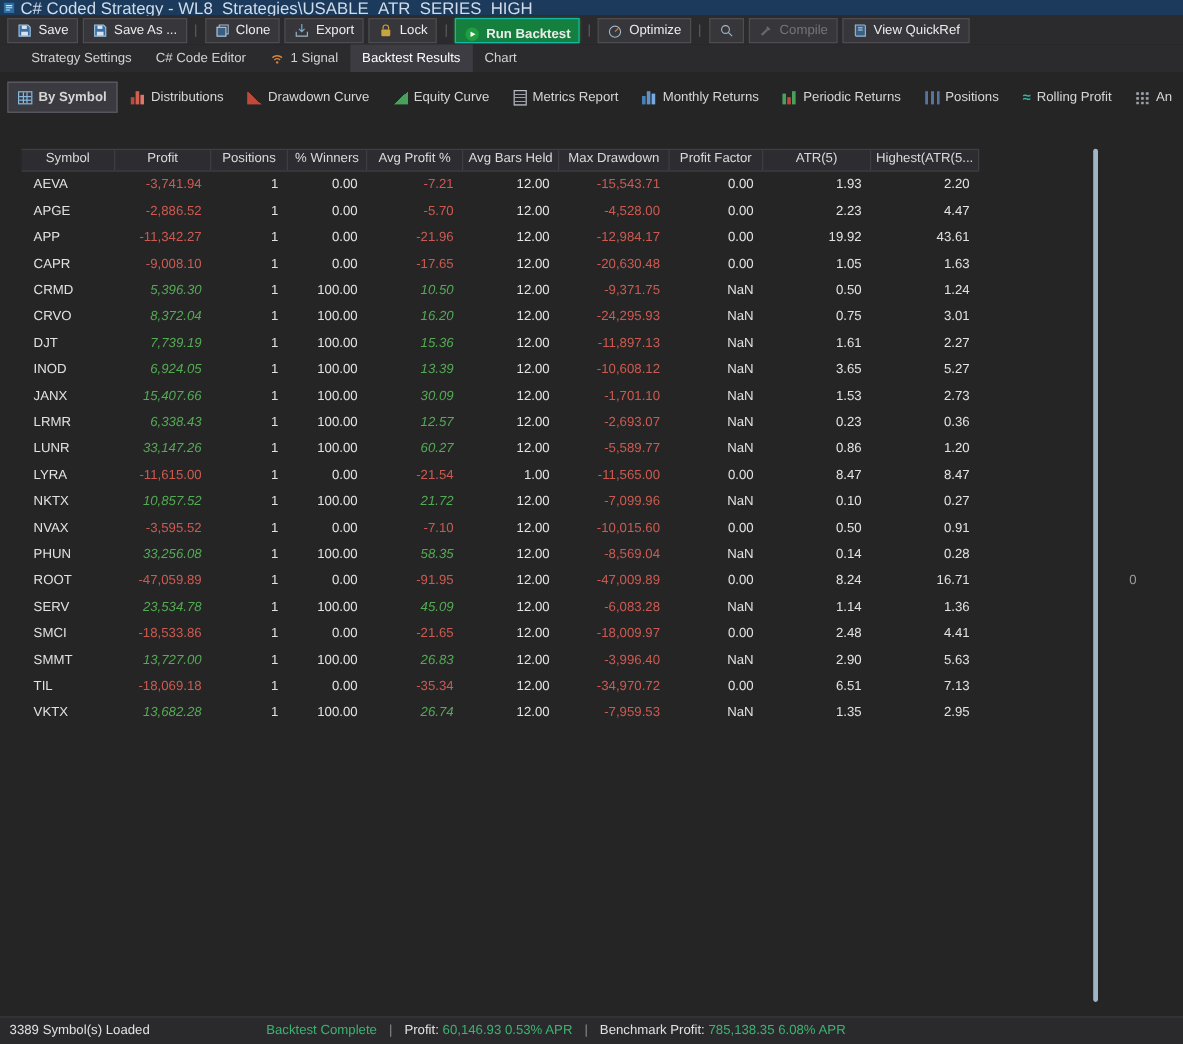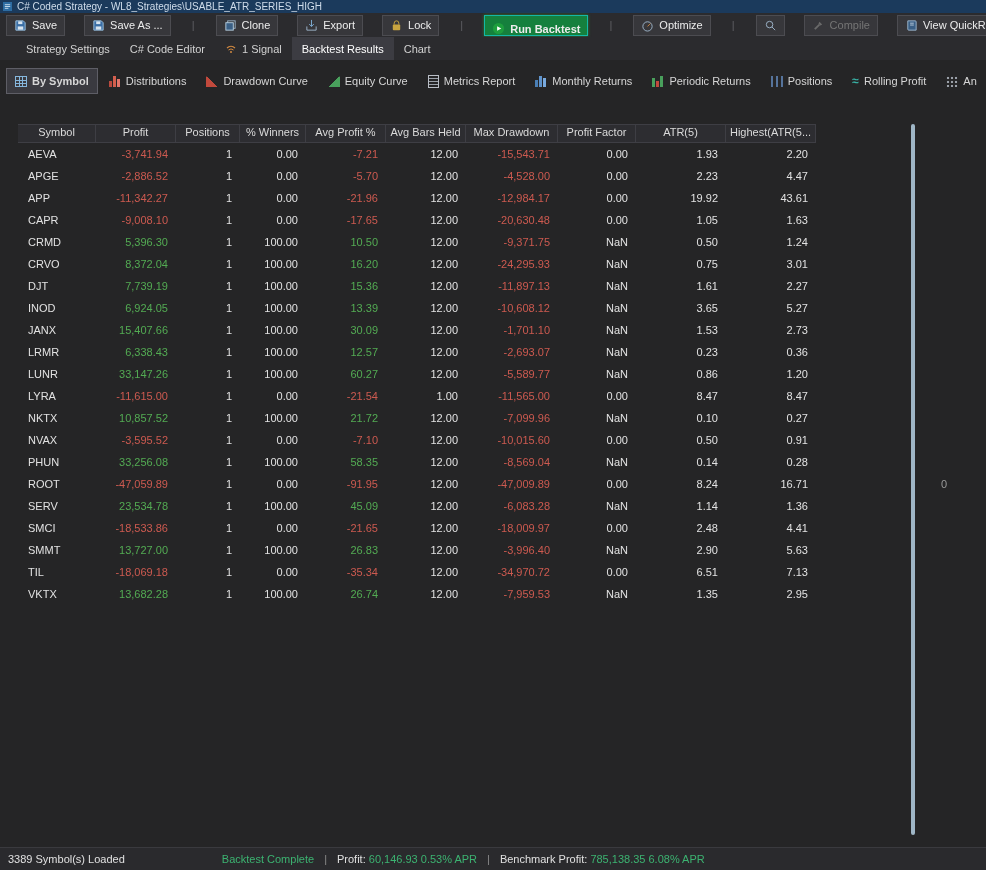--- a/index.html
+++ b/index.html
@@ -2,25 +2,25 @@
 <html><head>
 <meta charset="utf-8">
 <style>
   html,body{margin:0;padding:0;background:#1e1e1e;}
   #app{position:relative;width:986px;height:870px;background:#252526;overflow:hidden;
        font-family:"Liberation Sans",sans-serif;font-size:11px;color:#e4e4e4;}
 
   
   .titlebar{position:absolute;top:0;left:0;right:0;height:13px;background:#1b3a5c;
             display:flex;align-items:center;gap:5px;padding-left:3px;}
-  .titlebar .ttext{font-size:10px;color:#cfdcea;white-space:nowrap;}
+  .titlebar .ttext{font-size:14px;color:#cfdcea;white-space:nowrap;}
 
   
   .toolbar{position:absolute;top:13px;left:0;right:0;height:24px;background:#2b2b2e;
-           display:flex;align-items:center;gap:19px;padding-left:6px;border-bottom:1px solid #222;}
+           display:flex;align-items:center;gap:4px;padding-left:6px;border-bottom:1px solid #222;}
   .tbtn{display:inline-flex;align-items:center;gap:5px;height:19px;padding:0 7px;
         background:#37373b;border:1px solid #4c4c51;color:#ececec;white-space:nowrap;cursor:default;}
   .tbtn.run{background:#15803d;border:1px solid #14b8a6;box-shadow:0 0 3px #2f7d2f;font-weight:bold;align-items:flex-end;}
   .tbtn.disabled{color:#757575;}
   .sep{color:#5f5f64;margin:0 2px;}
   svg.si{width:13px;height:13px;display:block;}
 
   
   .maintabs{position:absolute;top:37px;left:0;right:0;height:23px;background:#2b2b2e;
             display:flex;align-items:stretch;padding-left:16px;}
@@ -70,21 +70,21 @@
   
   .table{position:absolute;top:124px;left:18px;width:798px;}
   .thead{display:flex;height:17px;background:#2d2d31;border-top:1px solid #3e3e44;border-bottom:1px solid #3e3e44;}
   .hcell{box-sizing:border-box;border-right:1px solid #3e3e44;line-height:15px;text-align:center;
          color:#dadada;overflow:hidden;white-space:nowrap;}
   .trow{display:flex;height:22px;}
   .tcell{box-sizing:border-box;line-height:22px;text-align:right;padding-right:8px;
          color:#e2e2e2;overflow:hidden;white-space:nowrap;}
   .tcell.c0{text-align:left;padding-left:10px;padding-right:0;}
   .neg{color:#cd5a50;}
-  .pos{color:#53ab53;}
+  .pos{color:#53ab53;font-style:italic;}
   .c0{width:78px}.c1{width:80px}.c2{width:64px}.c3{width:66px}.c4{width:80px}
   .c5{width:80px}.c6{width:92px}.c7{width:78px}.c8{width:90px}.c9{width:90px}
 
   
   .vscroll{position:absolute;top:124px;left:911px;width:4px;height:711px;background:#9fb6c6;border-radius:2px;}
   .zero{position:absolute;top:478px;left:941px;color:#9a9a9a;}
 
   
   .statusbar{position:absolute;left:0;right:0;bottom:0;height:22px;background:#2a2a2d;
              border-top:1px solid #3a3a3e;display:flex;align-items:center;padding-left:8px;white-space:pre;}

